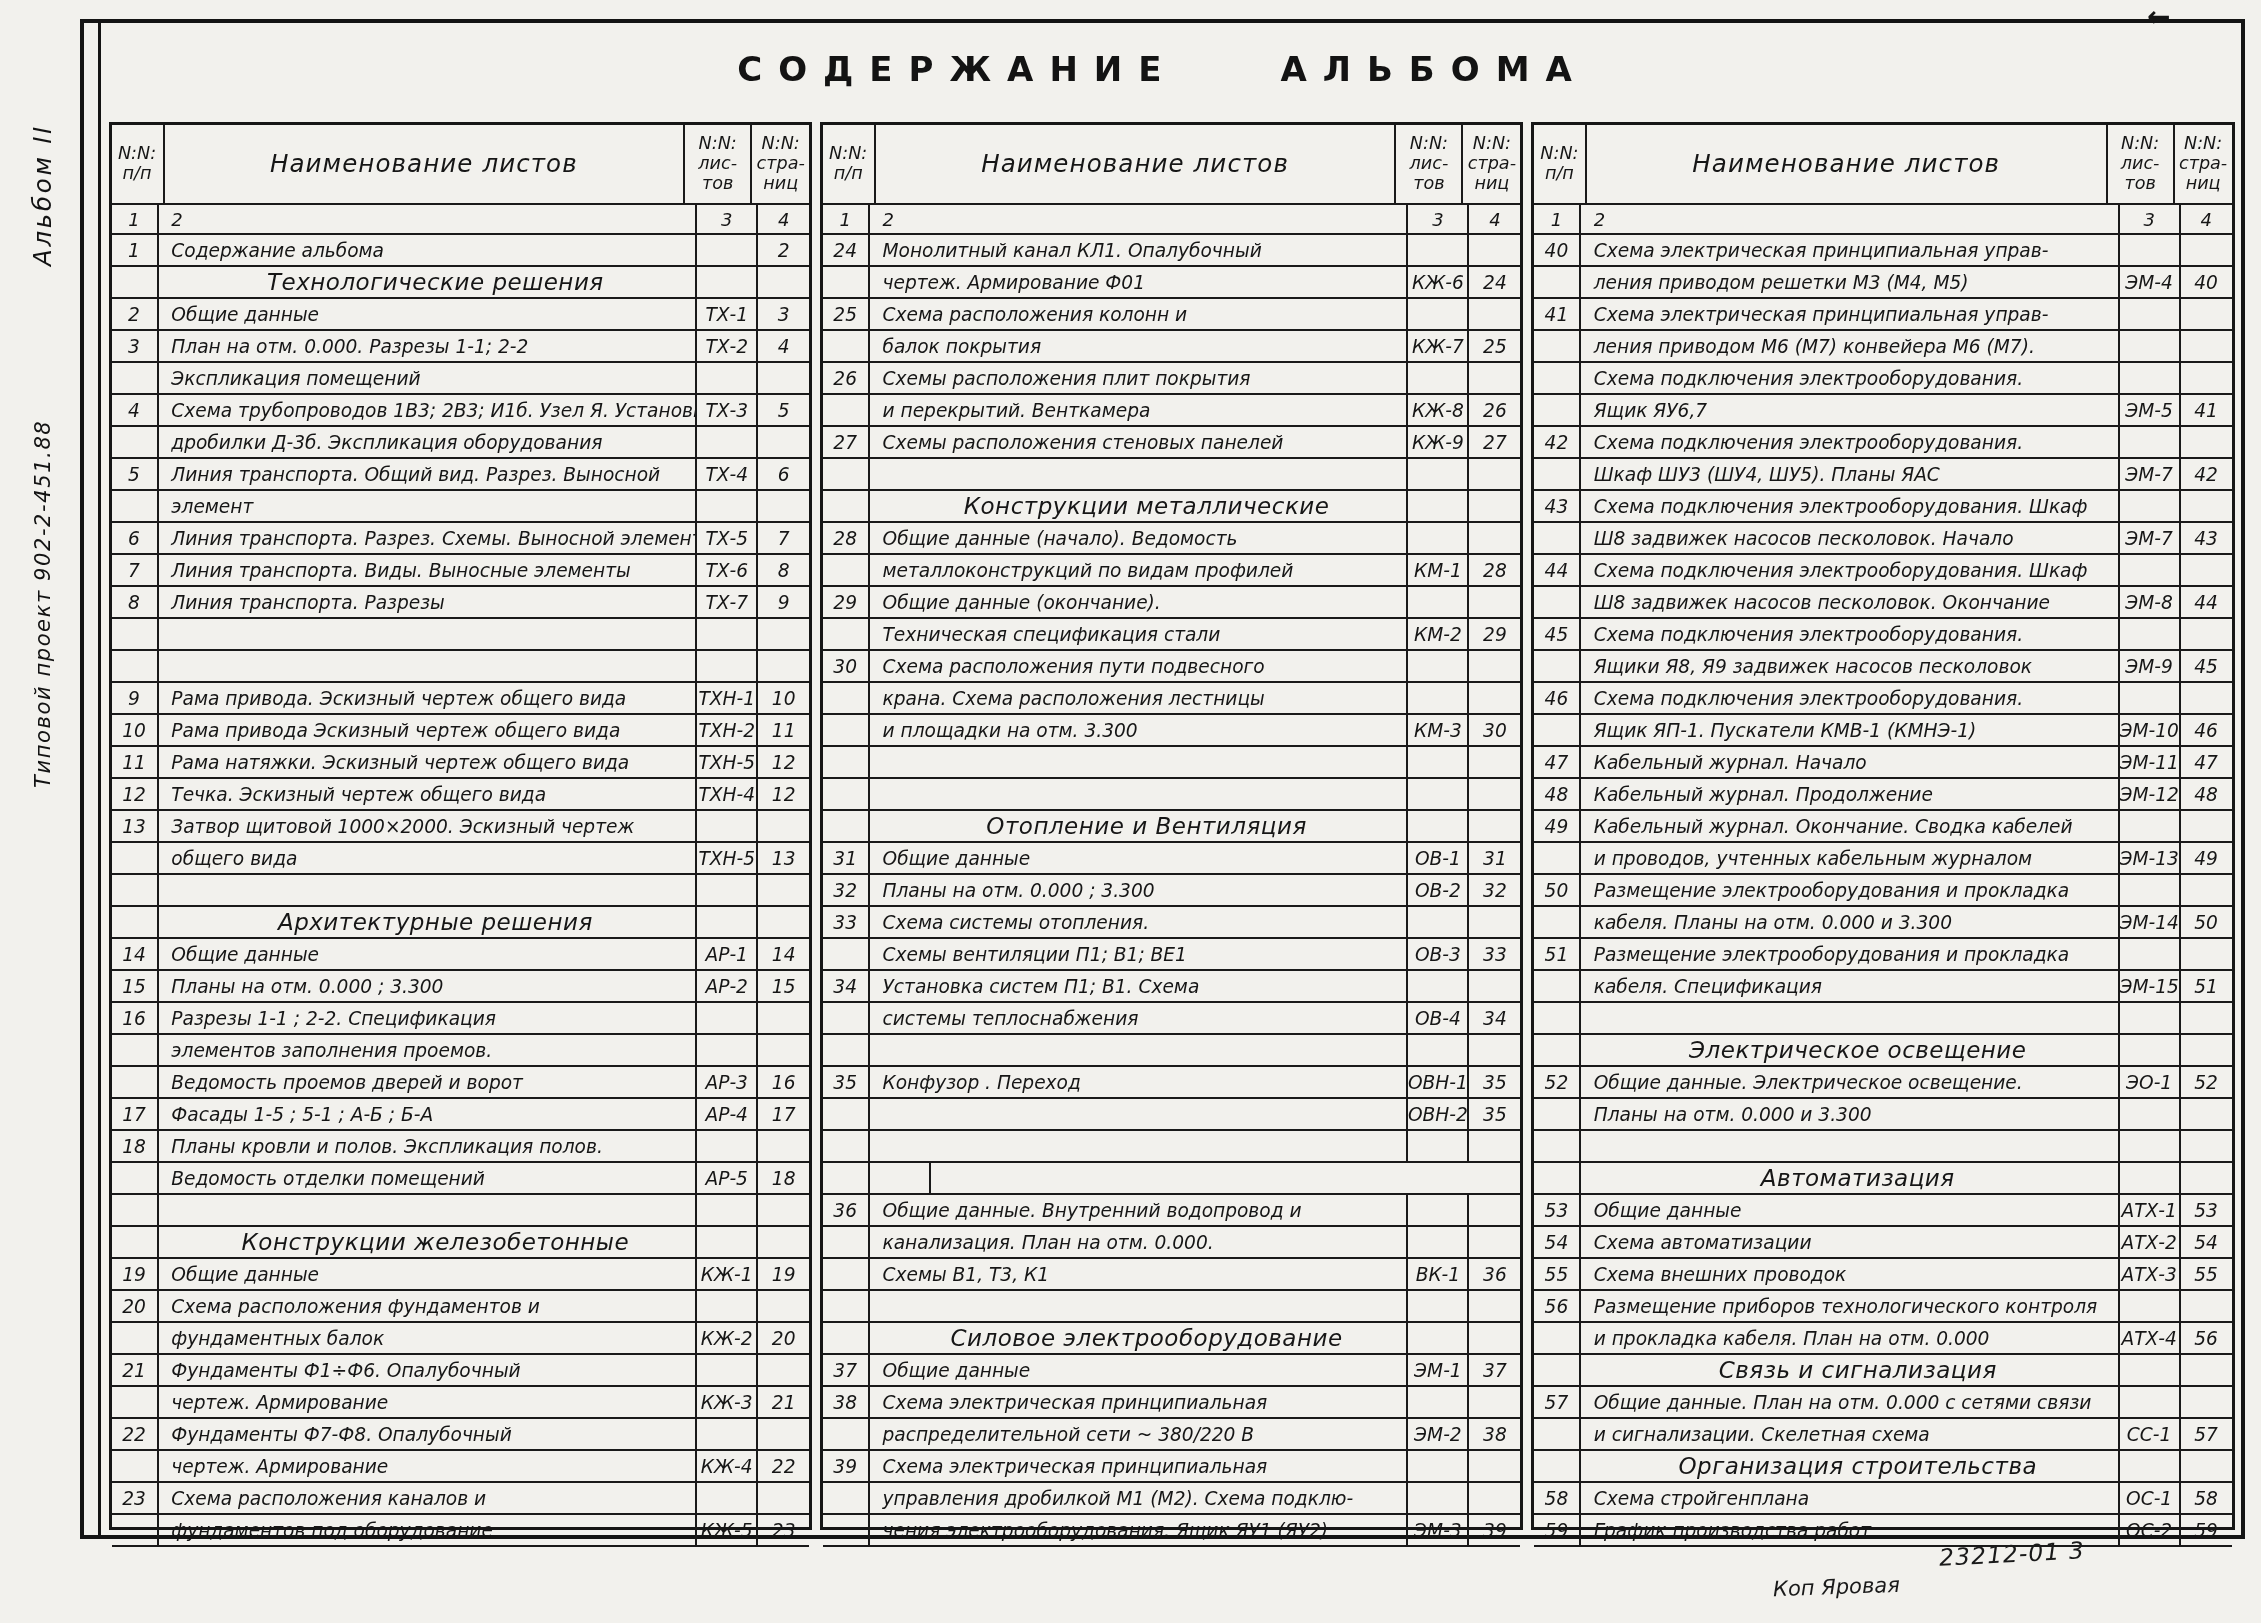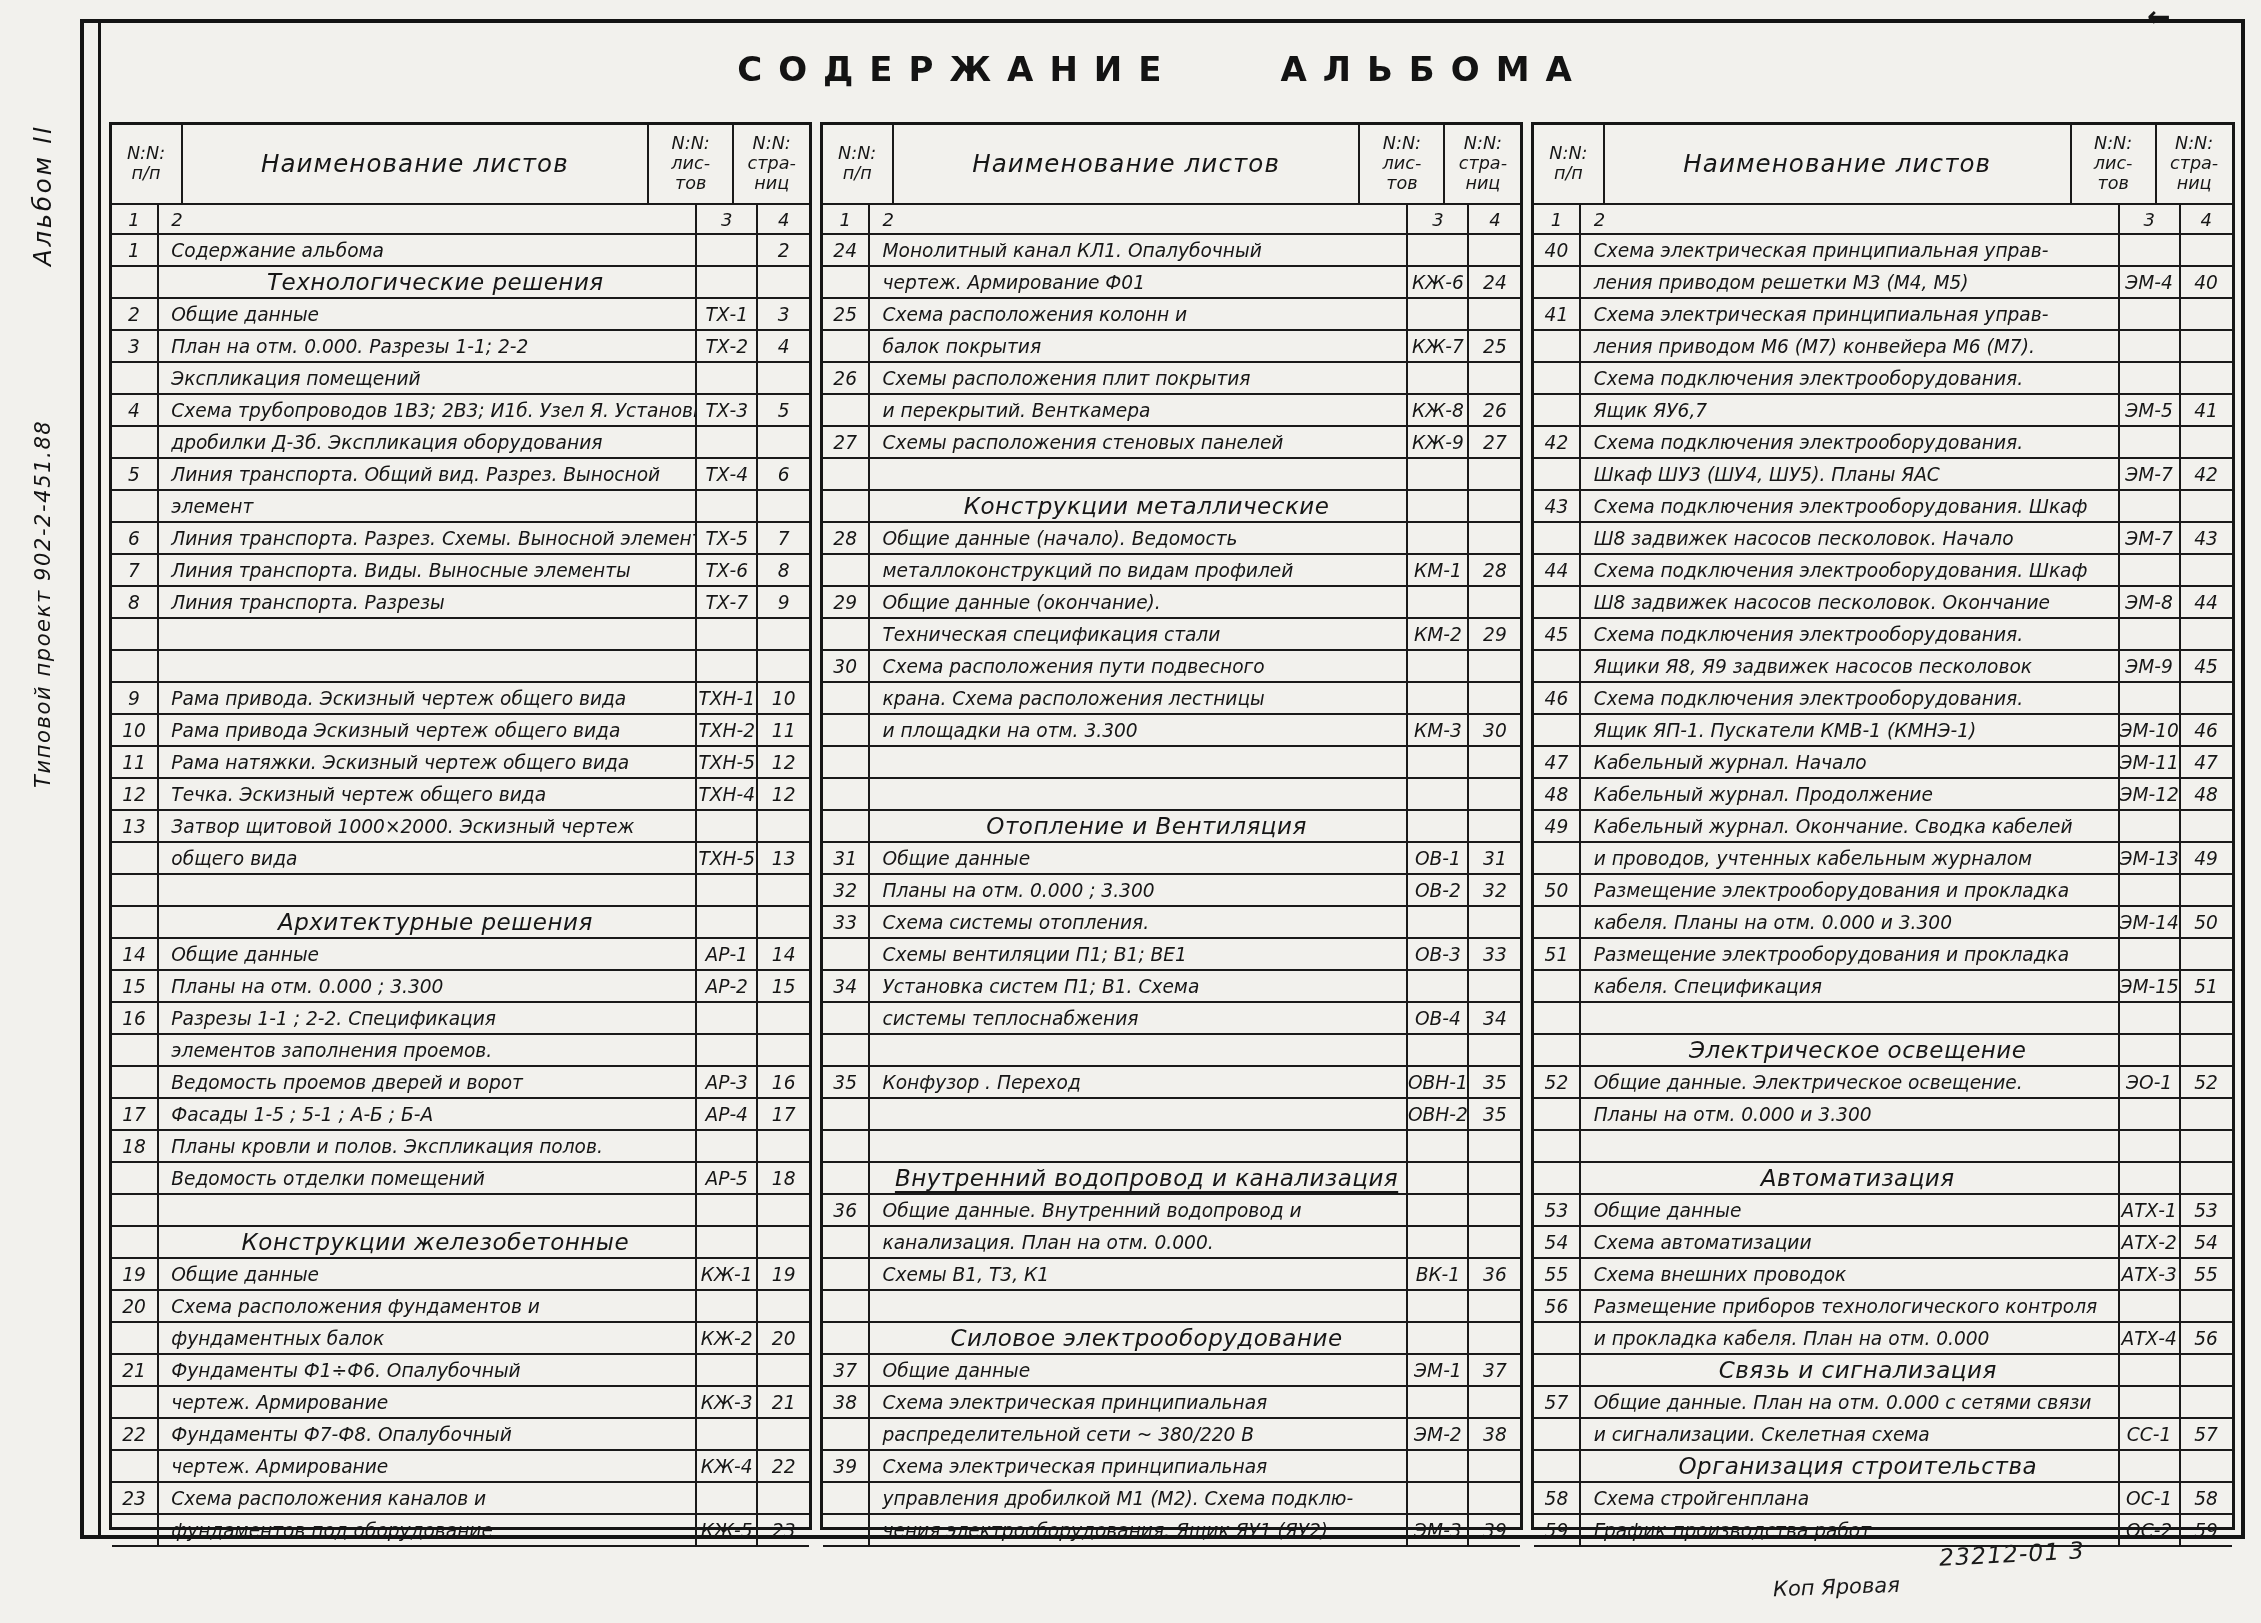--- a/index.html
+++ b/index.html
@@ -29,21 +29,21 @@
   .row.hdr{height:78px;}
   .row.cnum{height:28px;}
   .row.data{height:30px;}
   .row.fill{flex:1 1 auto;border-bottom:none;}
   .c{border-right:2.1px solid #1a1a1a;display:flex;align-items:center;justify-content:center;overflow:hidden;min-width:0;}
   .c:last-child{border-right:none;}
   .c.n{width:45px;flex:none;}
   .c.t{flex:1 1 auto;justify-content:flex-start;padding-left:12.8px;}
   .c.s{width:59px;flex:none;}
   .c.p{width:51px;flex:none;}
-  .hdr .c{white-space:pre-line;text-align:center;font-size:17.6px;line-height:1.12;font-style:italic;justify-content:center;padding:12px;}
+  .hdr .c{white-space:pre-line;text-align:center;font-size:17.6px;line-height:1.12;font-style:italic;justify-content:center;padding:3px;}
   .hdr .c.t{font-size:24.5px;letter-spacing:1.1px;}
   .cnum .c{font-style:italic;font-size:18px;}
   .data .c{font-style:italic;font-size:18.6px;white-space:nowrap;}
   .data .c.t.sec{justify-content:center;padding-left:17px;font-size:23px;letter-spacing:0.5px;}
   .data .c.t.u{text-decoration:underline;text-underline-offset:4.8px;text-decoration-thickness:1.6px;}
   .vlabel{
     position:absolute;transform-origin:0 0;transform:rotate(-90deg);
     white-space:nowrap;font-style:italic;color:#131313;
   }
   .vlabel.album{left:28px;top:266px;font-size:24.5px;letter-spacing:2.7px;}
@@ -522,21 +522,20 @@
           <div class="c p">35</div>
         </div>
         <div class="row data">
           <div class="c n"></div>
           <div class="c t"></div>
           <div class="c s"></div>
           <div class="c p"></div>
         </div>
         <div class="row data">
           <div class="c n"></div>
-          <div class="c t sec u">Внутренний водопровод и канализация</div>
           <div class="c s"></div>
           <div class="c p"></div>
         </div>
         <div class="row data">
           <div class="c n">36</div>
           <div class="c t">Общие данные. Внутренний водопровод и</div>
           <div class="c s"></div>
           <div class="c p"></div>
         </div>
         <div class="row data">

